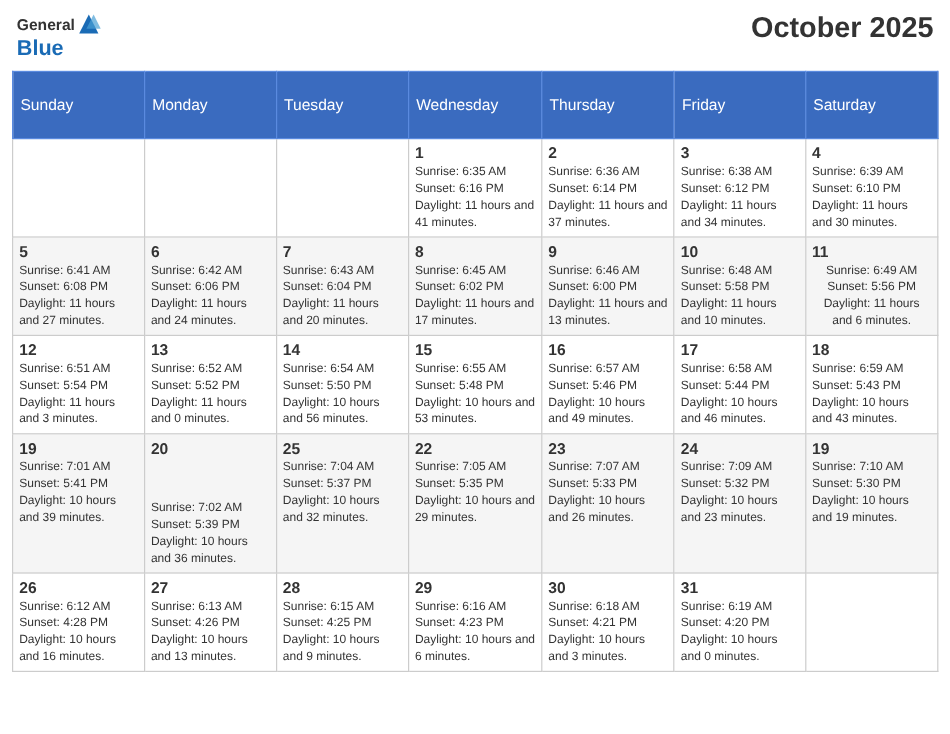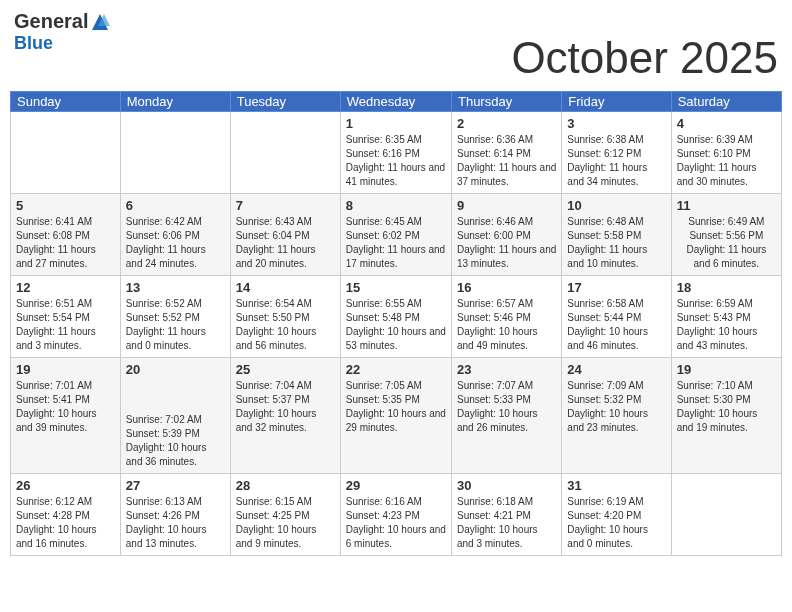--- a/index.html
+++ b/index.html
@@ -20,57 +20,56 @@
     .logo {
       display: flex;
       flex-direction: column;
       align-items: flex-start;
     }
     .logo-text {
       display: flex;
       align-items: center;
     }
     .logo-general {
-      font-size: 20px;
+      font-size: 13px;
       font-weight: bold;
       color: #333;
     }
     .logo-blue {
       font-size: 18px;
       font-weight: bold;
       color: #1a6bb5;
     }
     .logo-icon {
       width: 20px;
       height: 20px;
       margin-left: 2px;
     }
     .title-section {
       text-align: right;
     }
     .month-title {
-      font-size: 44px;
-      font-weight: normal;
-      color: #333;
-      margin-top: 23px;
+      font-size: 24px;
+      font-weight: bold;
+      color: #333;
     }
     .location-title {
       font-size: 16px;
       color: #333;
     }
     .calendar {
       width: 100%;
       border-collapse: collapse;
       font-size: 11px;
     }
     .calendar th {
       background-color: #3a6bbf;
       color: #fff;
       text-align: left;
-      padding: 2px 6px;
+      padding: 20px 6px;
       font-size: 13px;
       font-weight: normal;
       border: 1px solid #5a8adf;
     }
     .calendar td {
       border: 1px solid #ccc;
       vertical-align: top;
       padding: 4px 5px;
       width: 113px;
       min-height: 80px;

